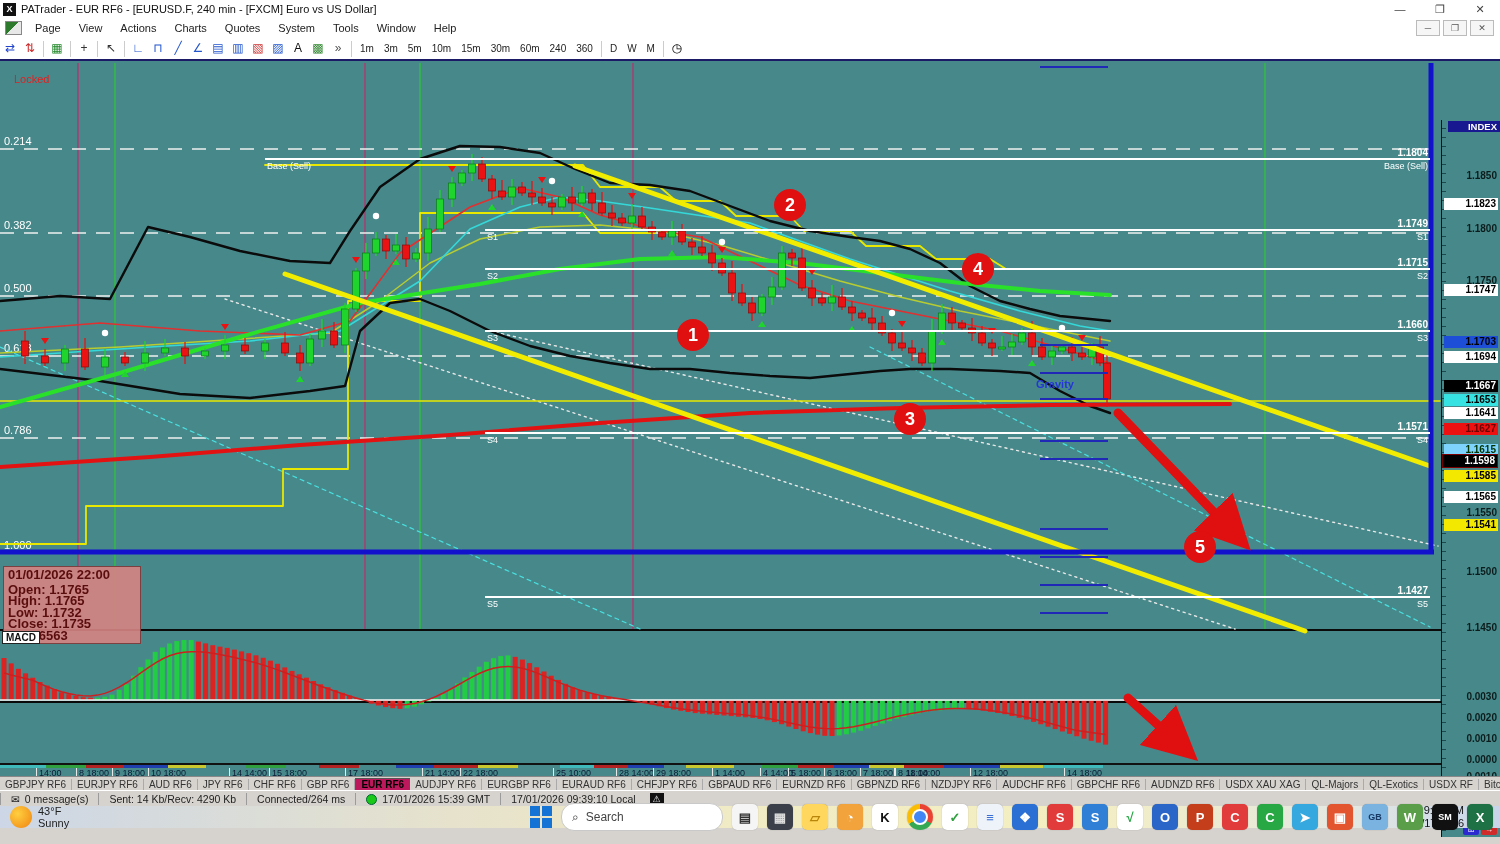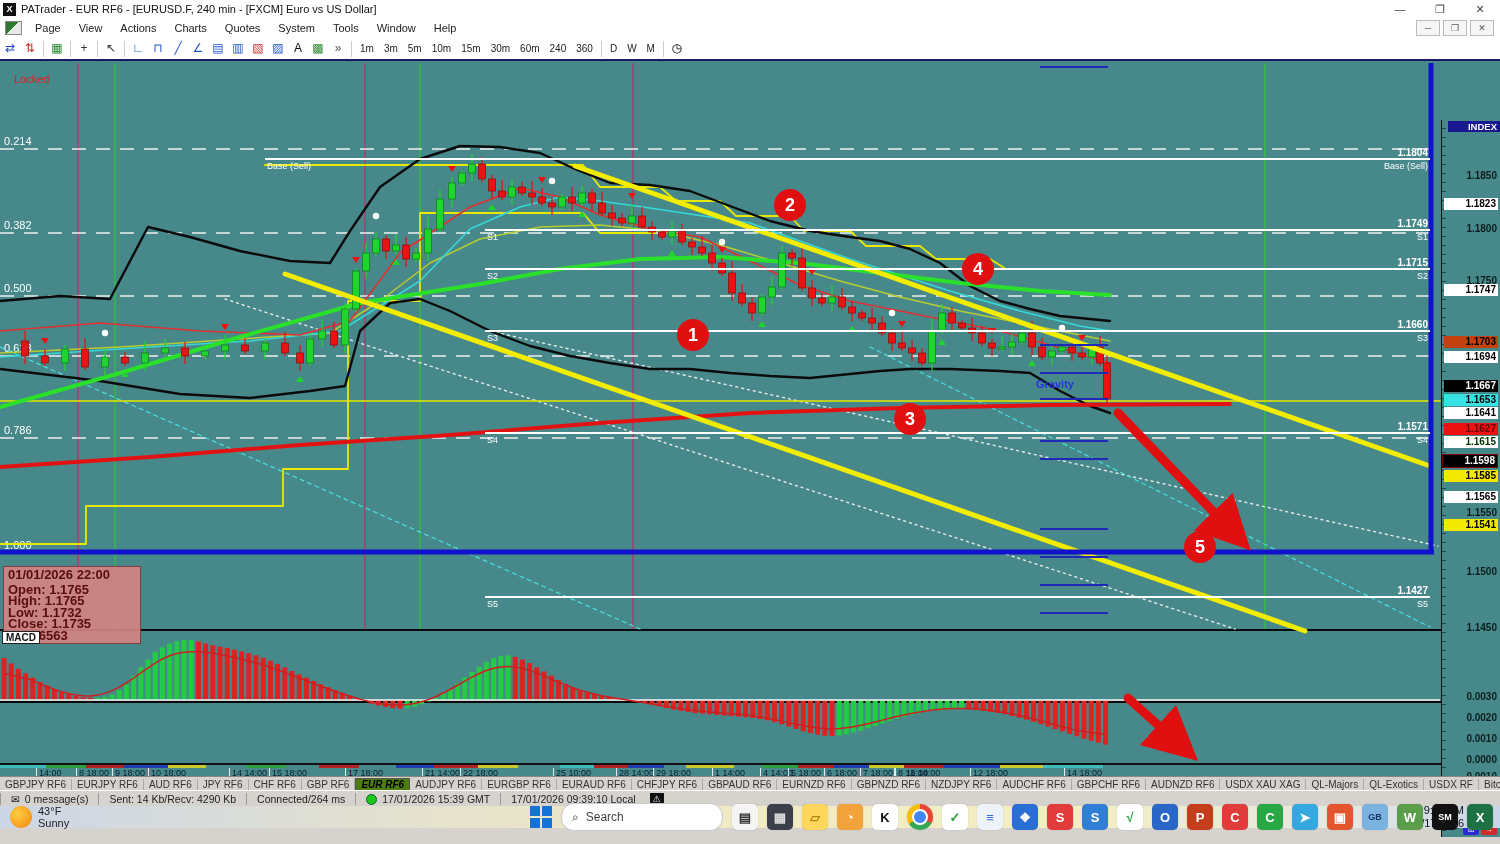--- a/index.html
+++ b/index.html
@@ -45,21 +45,21 @@
   .axisbtns{position:absolute;right:4px;bottom:2px;display:flex;gap:2px;}
   .axisbtns span{width:16px;height:11px;font-size:8px;color:#fff;display:flex;align-items:center;justify-content:center;border-radius:2px;}
   
   .taxis{position:absolute;left:0;top:702px;width:1441px;height:15px;background:#47898b;border-top:2px solid #111;}
   .tseg{position:absolute;top:0;height:3px;}
   .tlab{position:absolute;top:3px;font-size:9px;color:#0a1a33;border-left:1px solid #e8e8e8;padding-left:2px;white-space:nowrap;margin-left:26px;}
   
   .tabbar{position:absolute;left:0;top:776px;width:100%;height:14px;background:#d6d3ce;border-top:1px solid #888;
           display:flex;align-items:center;font-size:10px;color:#333;overflow:hidden;}
   .tab{padding:0 5px;border-right:1px solid #aaa;white-space:nowrap;}
-  .tab.active{background:#4d7c0f;font-weight:bold;color:#000;border:1px solid #555;border-bottom:none;font-style:italic;}
+  .tab.active{background:#be185d;font-weight:bold;color:#000;border:1px solid #555;border-bottom:none;}
   
   .statusbar{position:absolute;left:0;top:790px;width:100%;height:16px;background:#d6d3ce;border-top:1px solid #fff;
              display:flex;align-items:center;font-size:10.5px;color:#222;}
   .scell{padding:0 10px;border-left:1px solid #9b9b9b;height:12px;line-height:12px;display:flex;align-items:center;gap:5px;}
   .sready{padding:0 8px;flex:1;}
   .greendot{width:9px;height:9px;border-radius:50%;background:#19c819;border:1px solid #063;display:inline-block;}
   .warnico{width:14px;height:12px;background:#111;color:#fff;font-size:9px;display:flex;align-items:center;justify-content:center;margin:0 4px;}
   
   .taskbar{position:absolute;left:0;top:806px;width:100%;height:22px;
            background:linear-gradient(90deg,#ccd6e6 0%,#e6e2cc 30%,#f2ecc4 52%,#f4eec2 72%,#e4e8e2 90%,#c8d5ea 100%);
@@ -680,27 +680,27 @@
         <span style="background:#d02a2a">→</span>
       </div>
     <div class="plab" style="top: 50px;">1.1850</div>
         <div class="plab" style="top: 103px;">1.1800</div>
         <div class="plab" style="top: 155px;">1.1750</div>
         <div class="plab" style="top: 387px;">1.1550</div>
         <div class="plab" style="top: 446px;">1.1500</div>
         <div class="plab" style="top: 502px;">1.1450</div>
         <div class="pbadge" style="top: 78px; background: rgb(255, 255, 255); color: rgb(0, 0, 0);">1.1823</div>
         <div class="pbadge" style="top: 164px; background: rgb(255, 255, 255); color: rgb(0, 0, 0); text-align: right;">1.1747</div>
-        <div class="pbadge" style="top: 216px; background: #c2410c; color: rgb(0, 0, 0);">1.1703</div>
+        <div class="pbadge" style="top: 216px; background: #1d4ed8; color: rgb(0, 0, 0);">1.1703</div>
         <div class="pbadge" style="top: 231px; background: rgb(255, 255, 255); color: rgb(0, 0, 0);">1.1694</div>
         <div class="pbadge" style="top: 260px; background: rgb(0, 0, 0); color: rgb(255, 255, 255);">1.1667</div>
         <div class="pbadge" style="top: 274px; background: rgb(55, 226, 226); color: rgb(0, 0, 0);">1.1653</div>
         <div class="pbadge" style="top: 287px; background: rgb(255, 255, 255); color: rgb(0, 0, 0);">1.1641</div>
         <div class="pbadge" style="top: 303px; background: rgb(238, 17, 17); color: rgb(109, 0, 0);">1.1627</div>
-        <div class="pbadge" style="top: 316px; background: #ffffff; color: rgb(0, 51, 0);">1.1615</div>
+        <div class="pbadge" style="top: 324px; background: #7dd3fc; color: rgb(0, 51, 0);">1.1615</div>
         <div class="pbadge" style="top: 334px; background: rgb(0, 0, 0); color: rgb(255, 255, 255); border: 1px solid rgb(122, 0, 0);">1.1598</div>
         <div class="pbadge" style="top: 350px; background: rgb(242, 232, 0); color: rgb(0, 0, 0);">1.1585</div>
         <div class="pbadge" style="top: 371px; background: rgb(255, 255, 255); color: rgb(0, 0, 0);">1.1565</div>
         <div class="pbadge" style="top: 399px; background: rgb(242, 232, 0); color: rgb(0, 0, 0);">1.1541</div>
         <div class="plab" style="top: 571px;">0.0030</div>
         <div class="plab" style="top: 592px;">0.0020</div>
         <div class="plab" style="top: 613px;">0.0010</div>
         <div class="plab" style="top: 634px;">0.0000</div>
         <div class="plab" style="top: 651px;">-0.0010</div>
         <div class="plab" style="top: 668px;">-0.0020</div>

